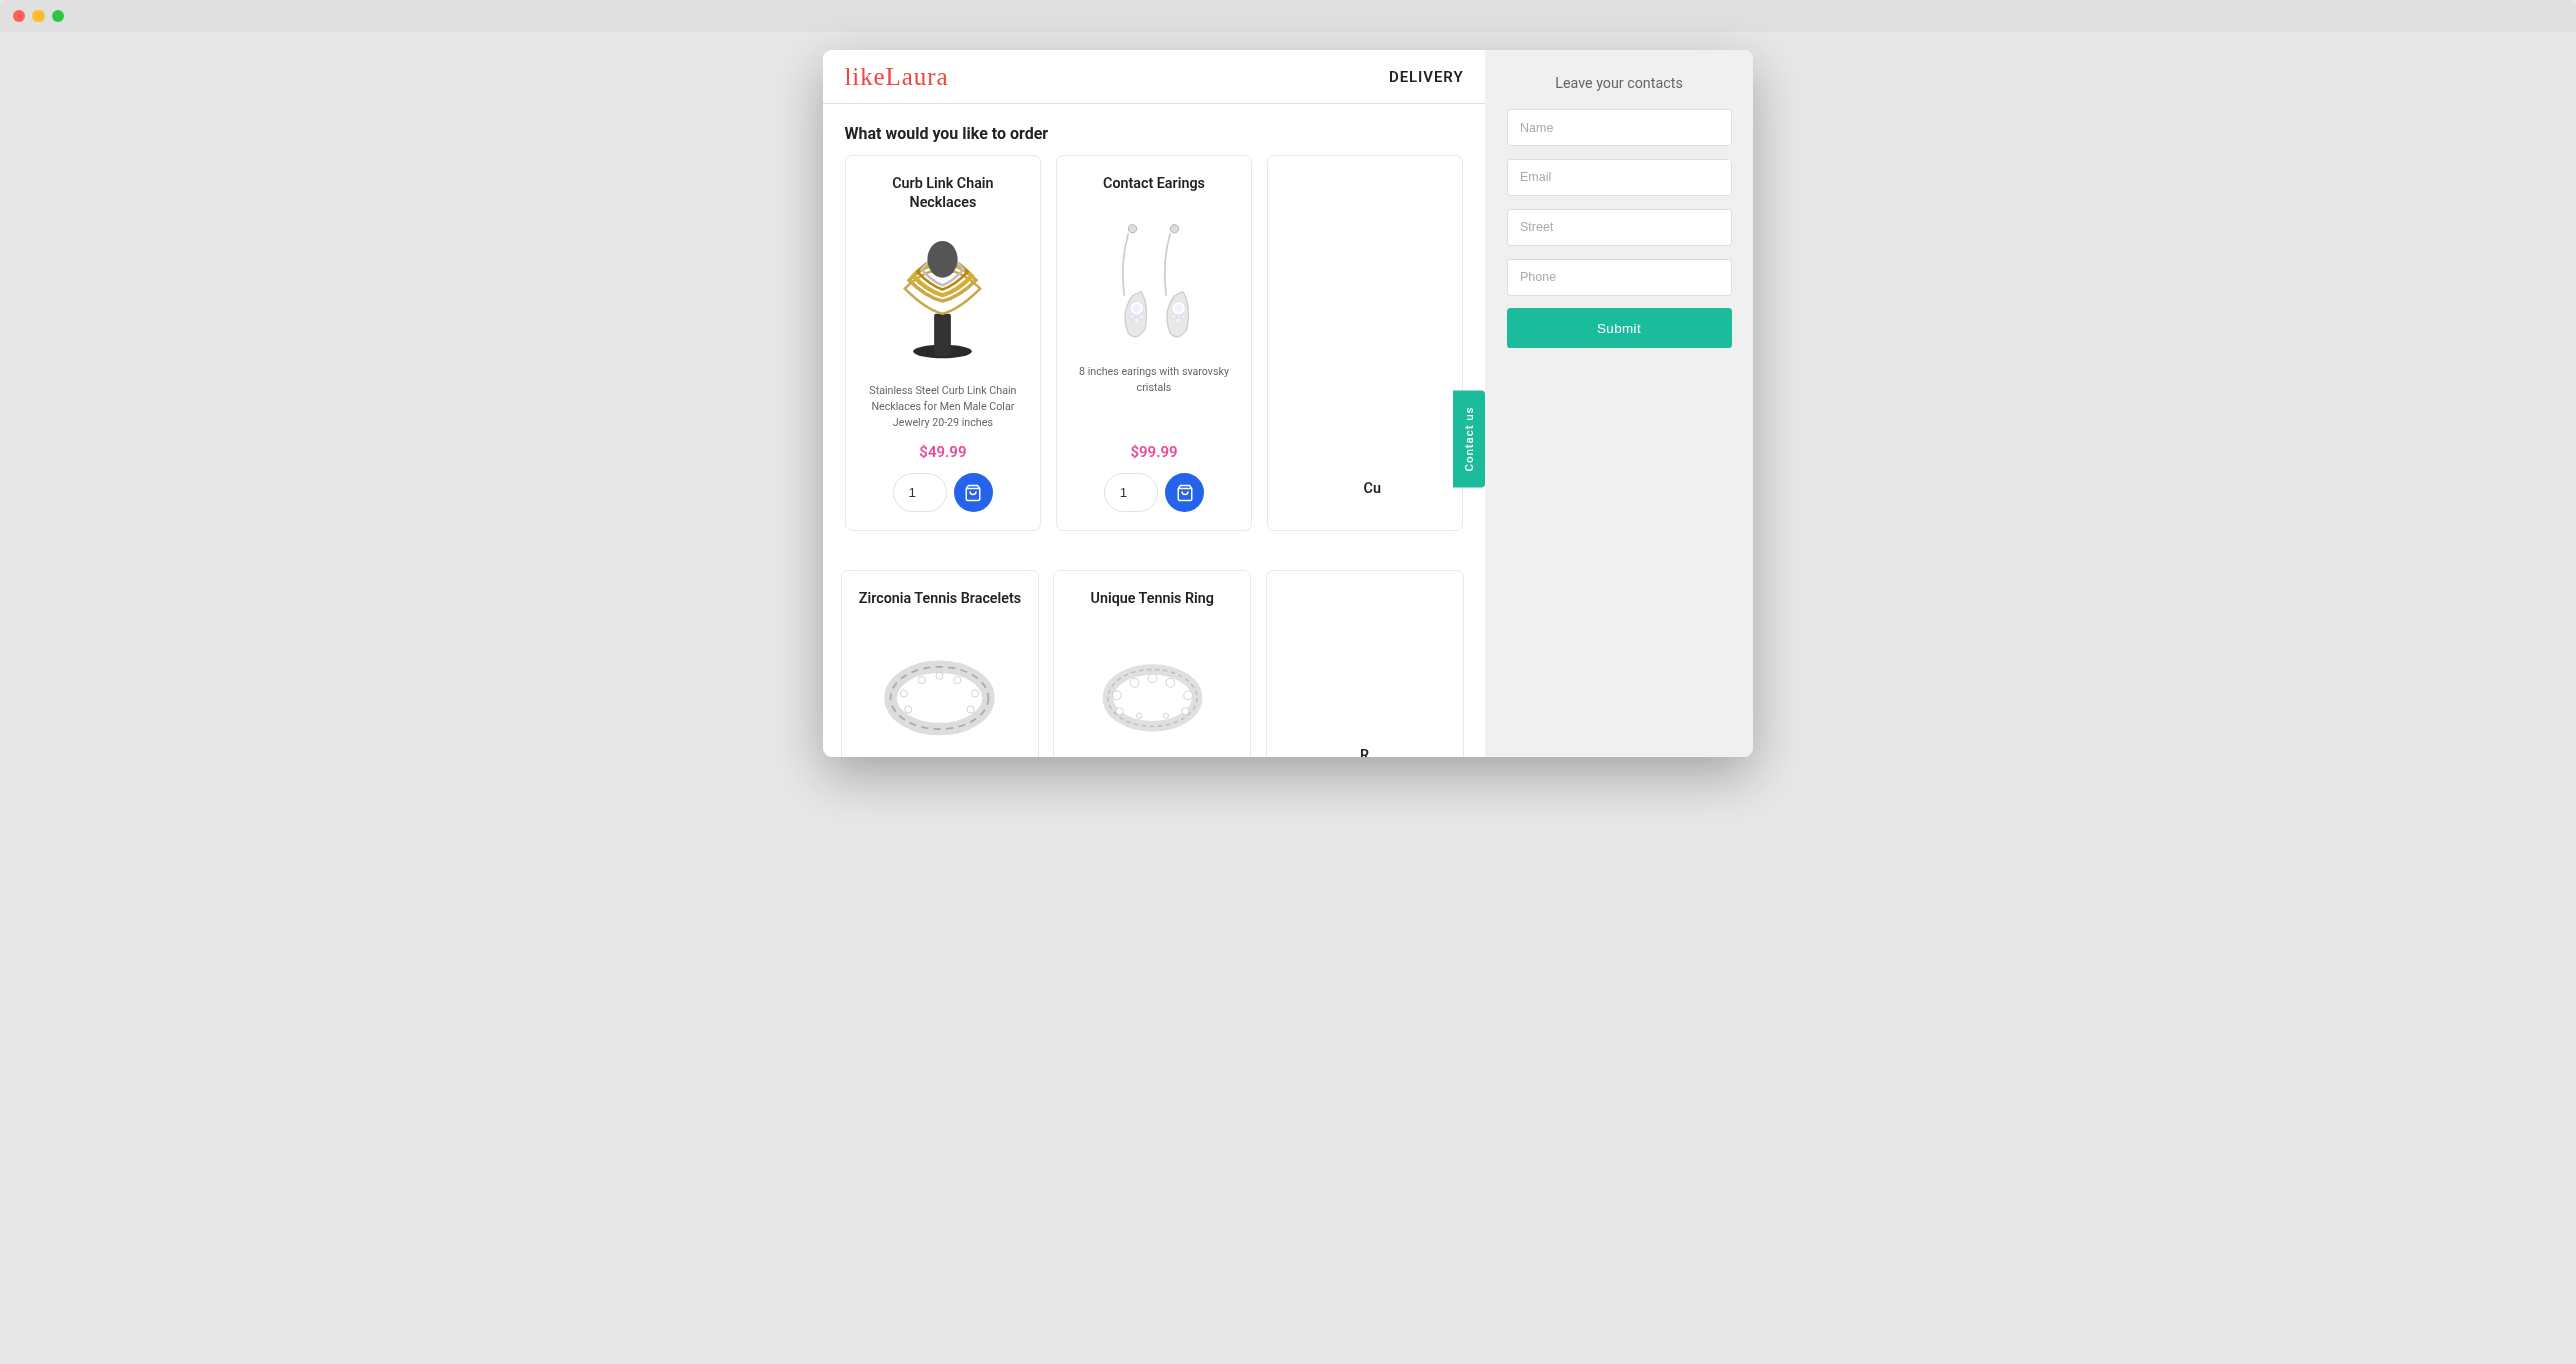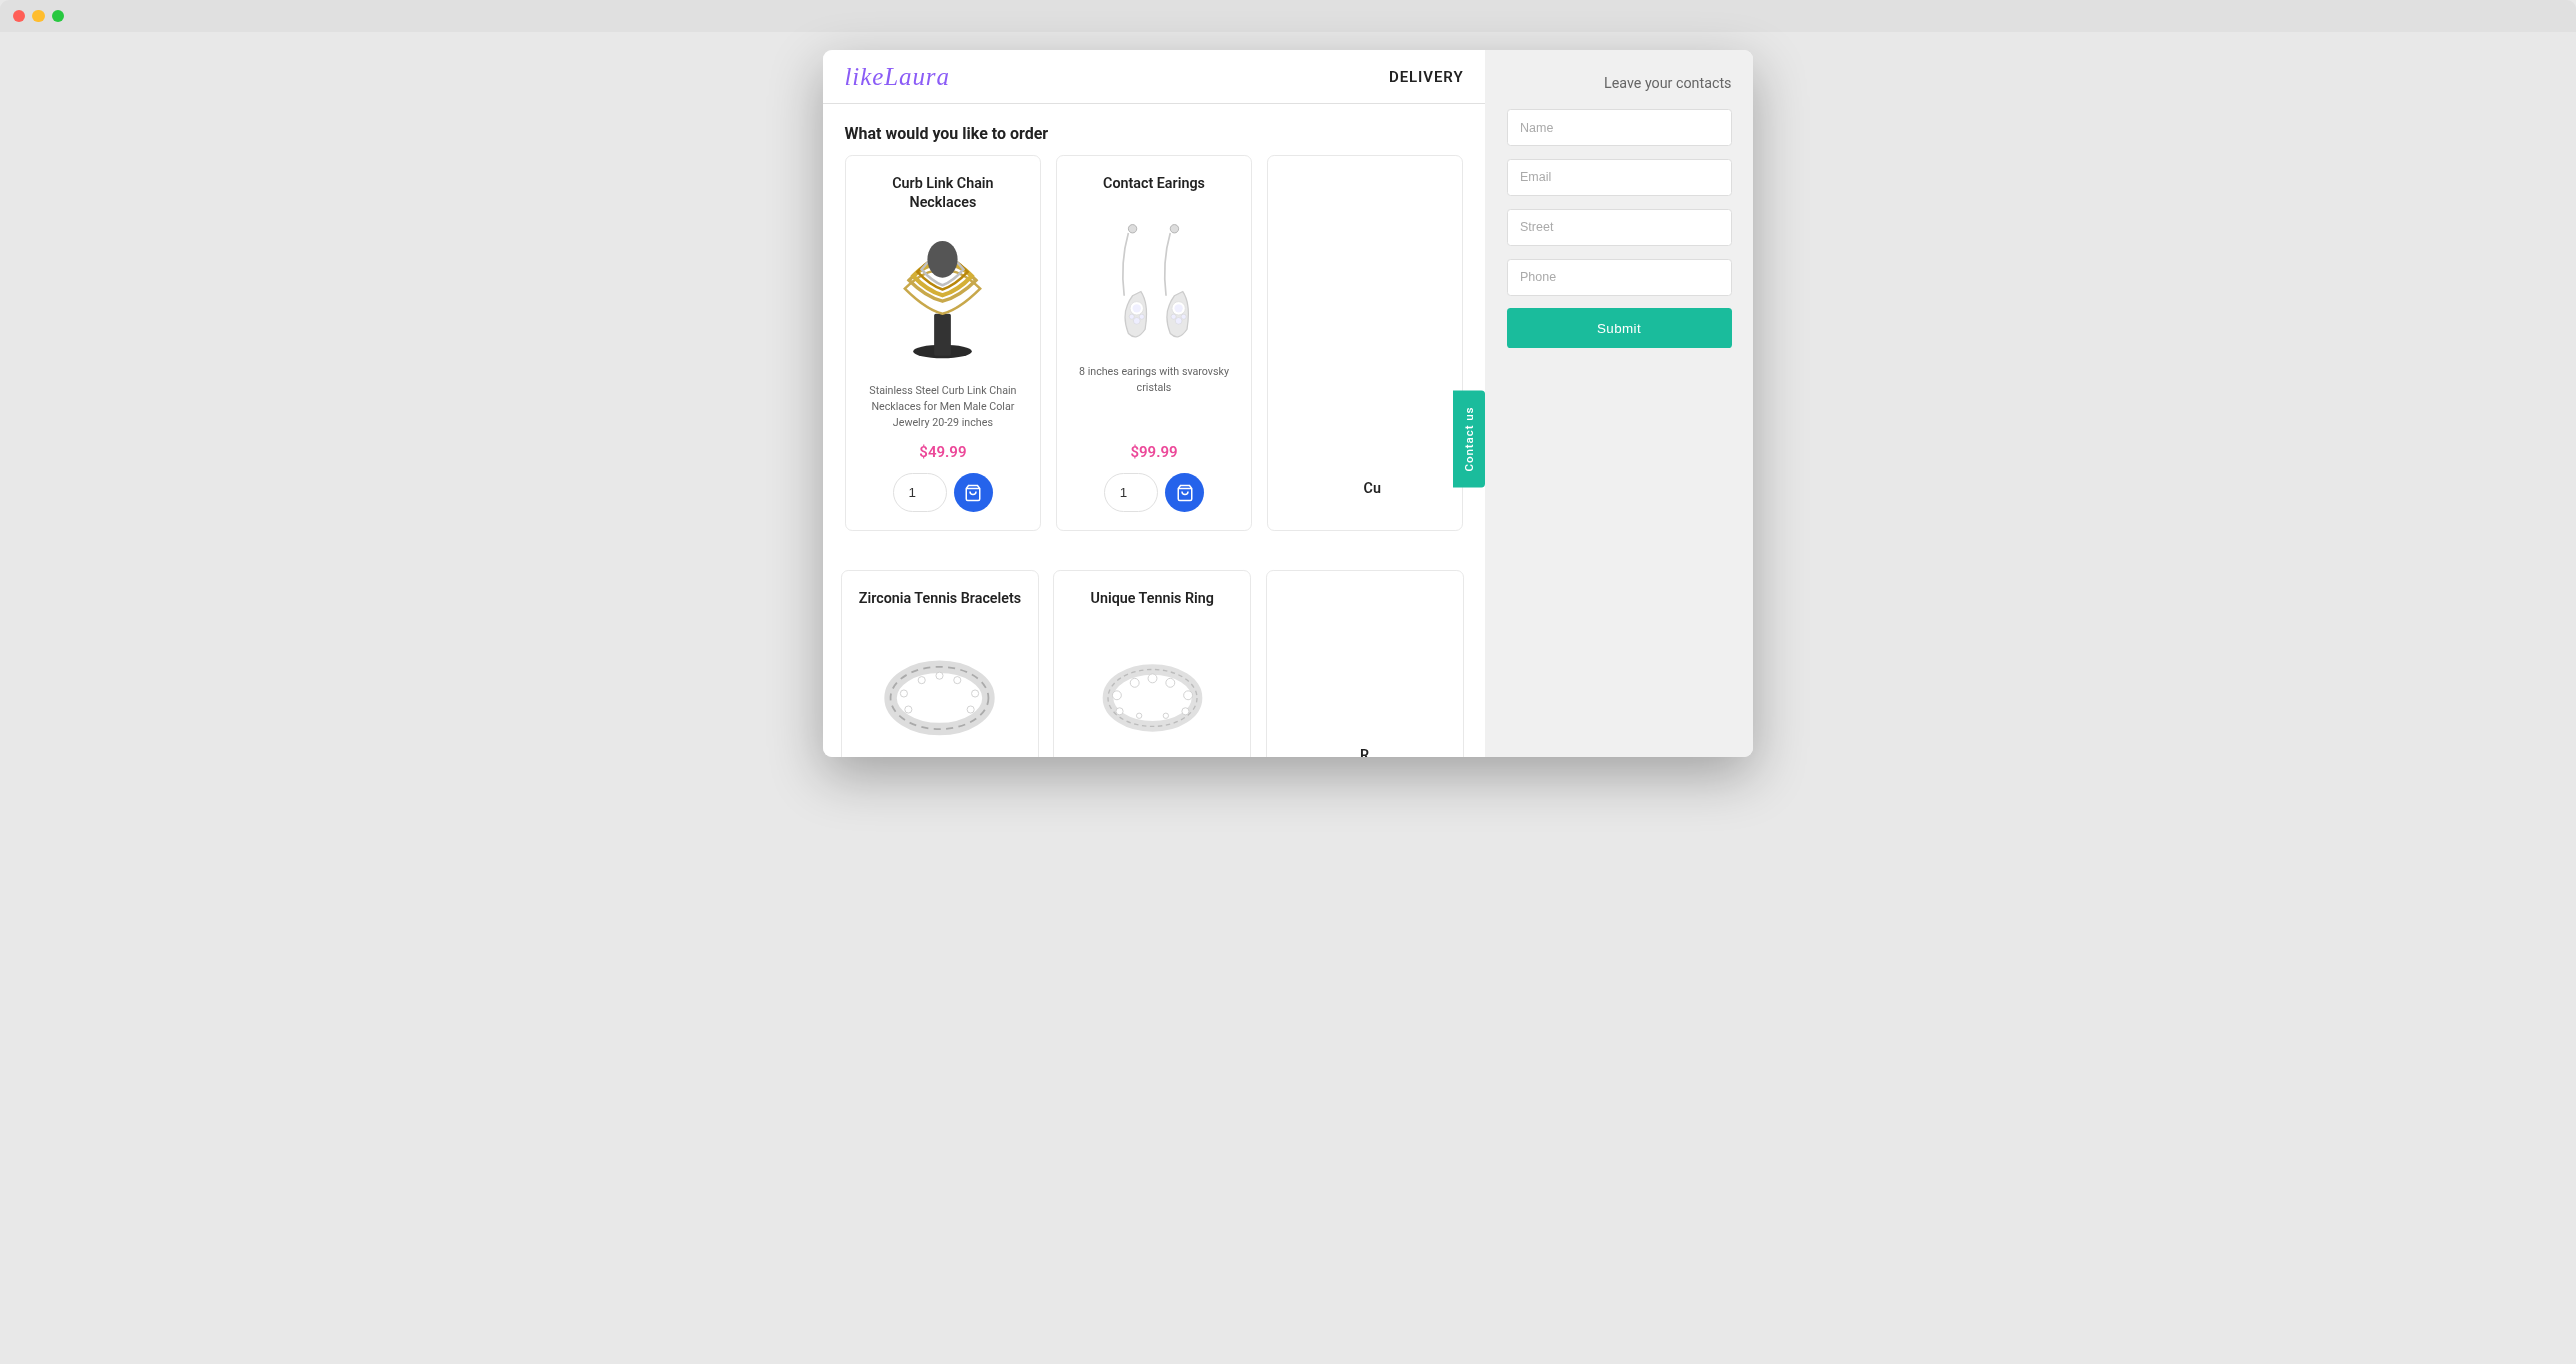--- a/index.html
+++ b/index.html
@@ -66,22 +66,21 @@
       align-items: center;
       justify-content: space-between;
       padding: 12.5px 21.5px;
       border-bottom: 0.9px solid #e0e0e0;
       background: #fff;
     }
 
     .logo {
       font-family: 'Brush Script MT', cursive, fantasy;
       font-size: 25px;
-      color: #8b5cf6;
-      font-style: italic;
+      color: #ef4444;
       letter-spacing: 0.9px;
     }
 
     .nav-delivery {
       font-size: 15px;
       font-weight: 600;
       color: #222;
       letter-spacing: 0.9px;
     }
 
@@ -207,21 +206,21 @@
       background: #f0f0f0;
       padding: 25px 21.5px;
       display: flex;
       flex-direction: column;
       gap: 12.5px;
     }
 
     .panel-title {
       font-size: 14.3px;
       color: #666;
-      text-align: right;
+      text-align: center;
       margin-bottom: 5.4px;
     }
 
     .form-input {
       width: 100%;
       padding: 10.7px 12.5px;
       border: 0.9px solid #ddd;
       border-radius: 3.6px;
       background: #fff;
       font-size: 12.5px;

